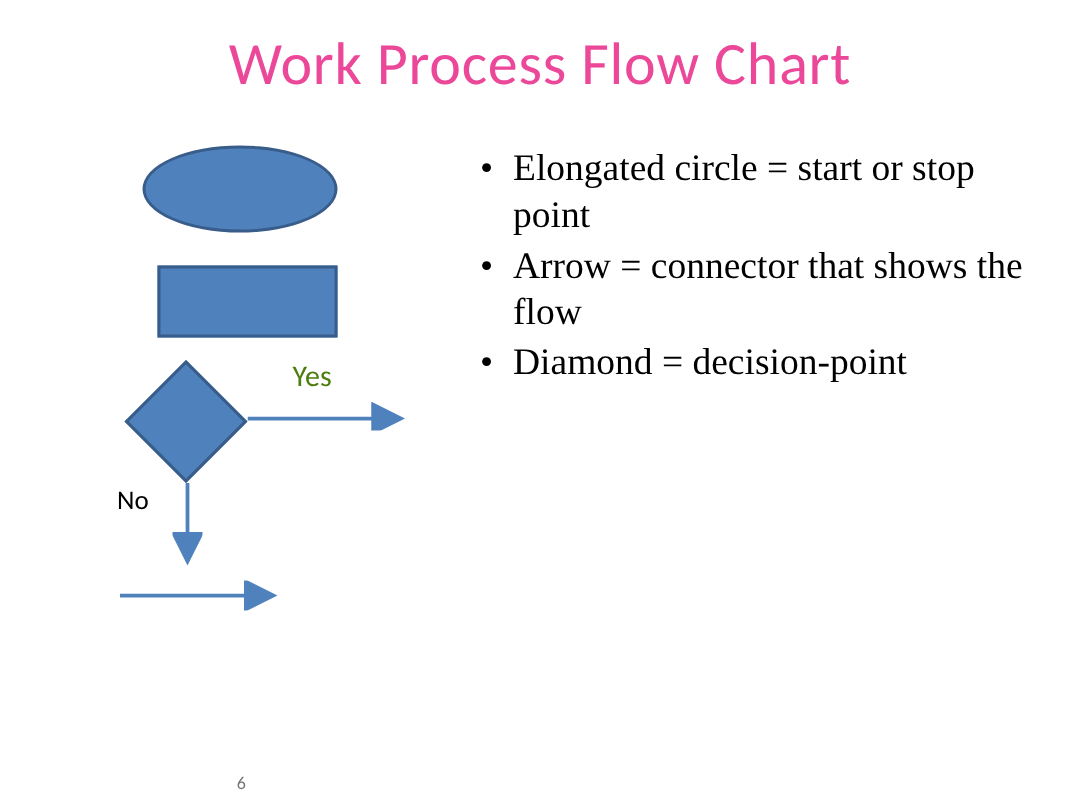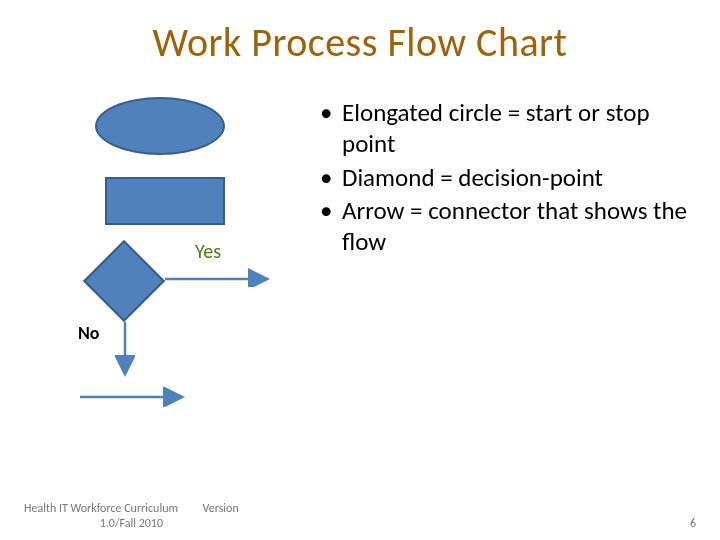--- a/index.html
+++ b/index.html
@@ -8,37 +8,38 @@
       height: 540px;
       background: #fff;
       font-family: Calibri, Arial, sans-serif;
       position: relative;
       overflow: hidden;
     }
     .slide-title {
       text-align: center;
       font-size: 40px;
       font-weight: 400;
-      color: #a16207;
+      color: #ec4899;
       padding-top: 18px;
       letter-spacing: 0.5px;
     }
     .content {
       display: flex;
       margin-top: 30px;
       padding: 0 20px;
     }
     .shapes-col {
       width: 290px;
       position: relative;
       height: 340px;
     }
     .bullets-col {
       flex: 1;
       padding-left: 10px;
+      font-family: Liberation Serif, serif;
     }
     .bullets-col ul {
       list-style: none;
       font-size: 25px;
       color: #000;
       line-height: 1.25;
     }
     .bullets-col li {
       position: relative;
       padding-left: 22px;
@@ -106,21 +107,20 @@
       top: 142px;
       font-size: 20px;
       color: #4d7c0f;
     }
     .label-no {
       position: absolute;
       left: 58px;
       top: 225px;
       font-size: 18px;
       color: #000;
-      font-weight: bold;
     }
     svg.conn {
       position: absolute;
     }
   </style>
 </head>
 <body>
 
 <h1 class="slide-title">Work Process Flow Chart</h1>
 
@@ -162,27 +162,21 @@
         </marker>
       </defs>
       <line x1="0" y1="10" x2="100" y2="10" stroke="#4f81bd" stroke-width="2.5" marker-end="url(#ah3)"></line>
     </svg>
 
   </div>
 
   <div class="bullets-col">
     <ul>
       <li>Elongated circle = start or stop point</li>
+      <li>Arrow = connector that shows the flow</li>
       <li>Diamond = decision-point</li>
-      <li>Arrow = connector that shows the flow</li>
     </ul>
   </div>
 </div>
 
 <div class="footer">
-  <div class="footer-center">
-    <span>Health IT Workforce Curriculum</span>
-    &nbsp;&nbsp;&nbsp;&nbsp;&nbsp;&nbsp;&nbsp;
-    <span>Version</span><br>
-    <span>1.0/Fall 2010</span>
-  </div>
   <div class="footer-right">6</div>
 </div>
 
 </body></html>

